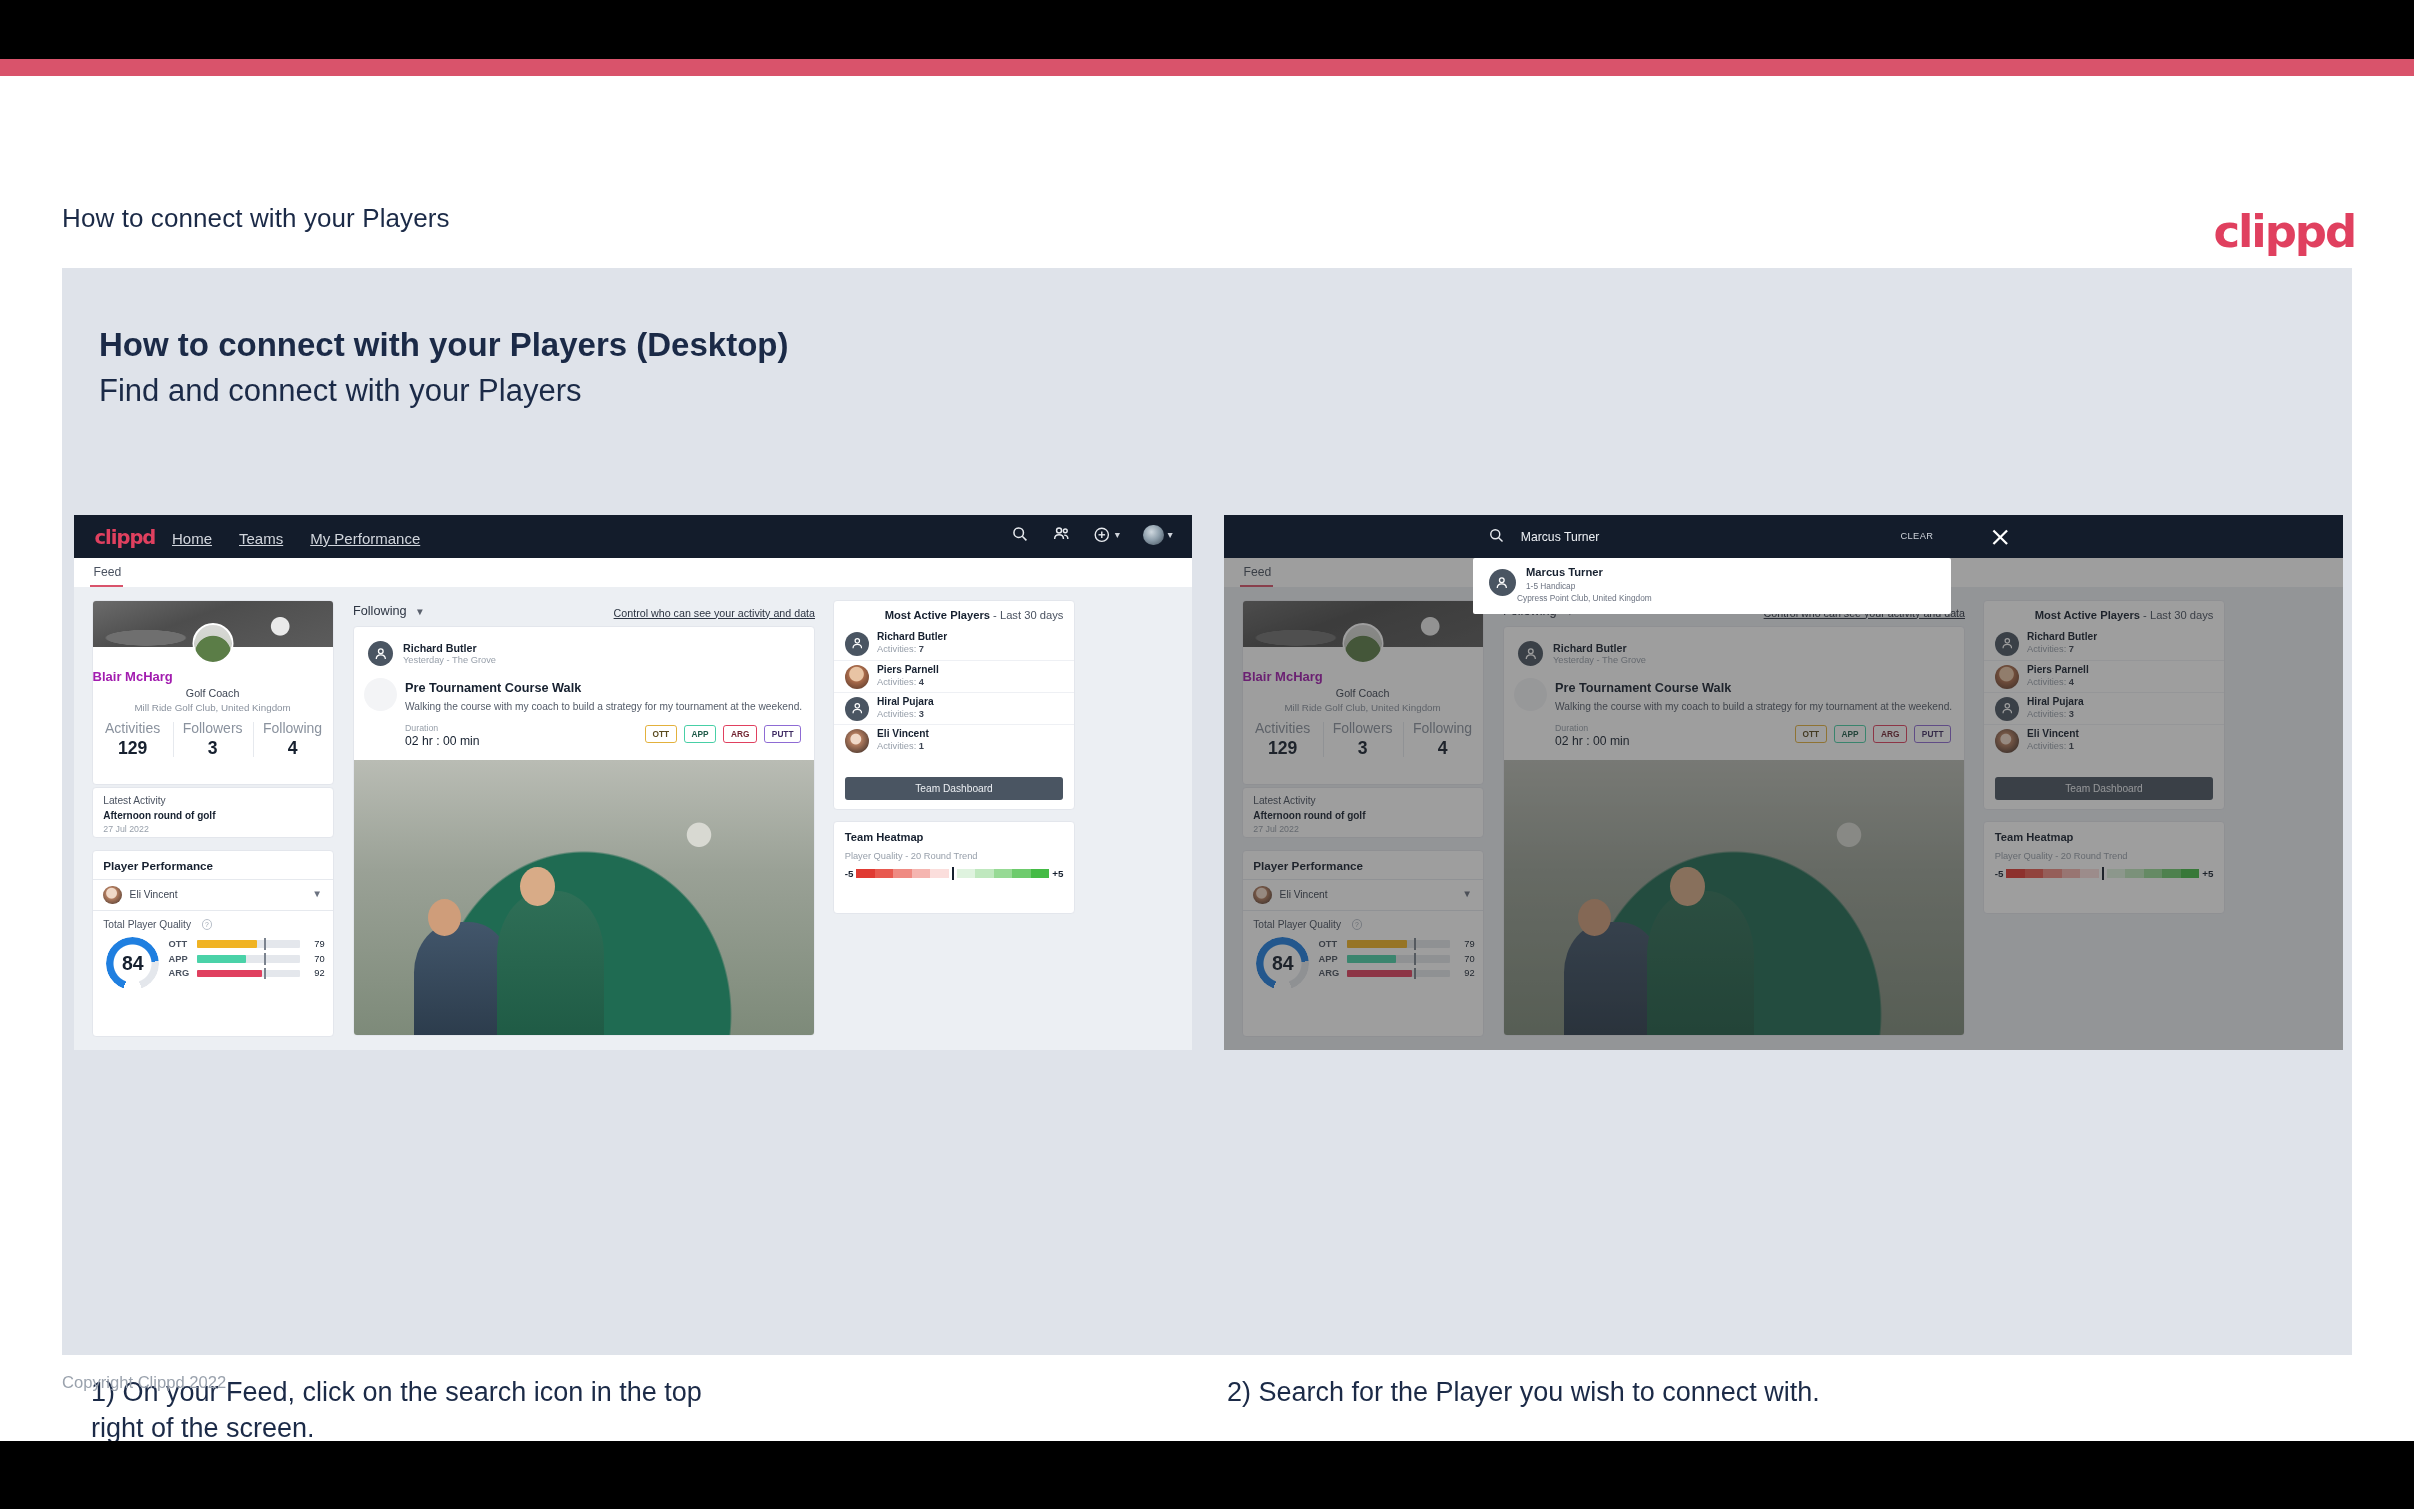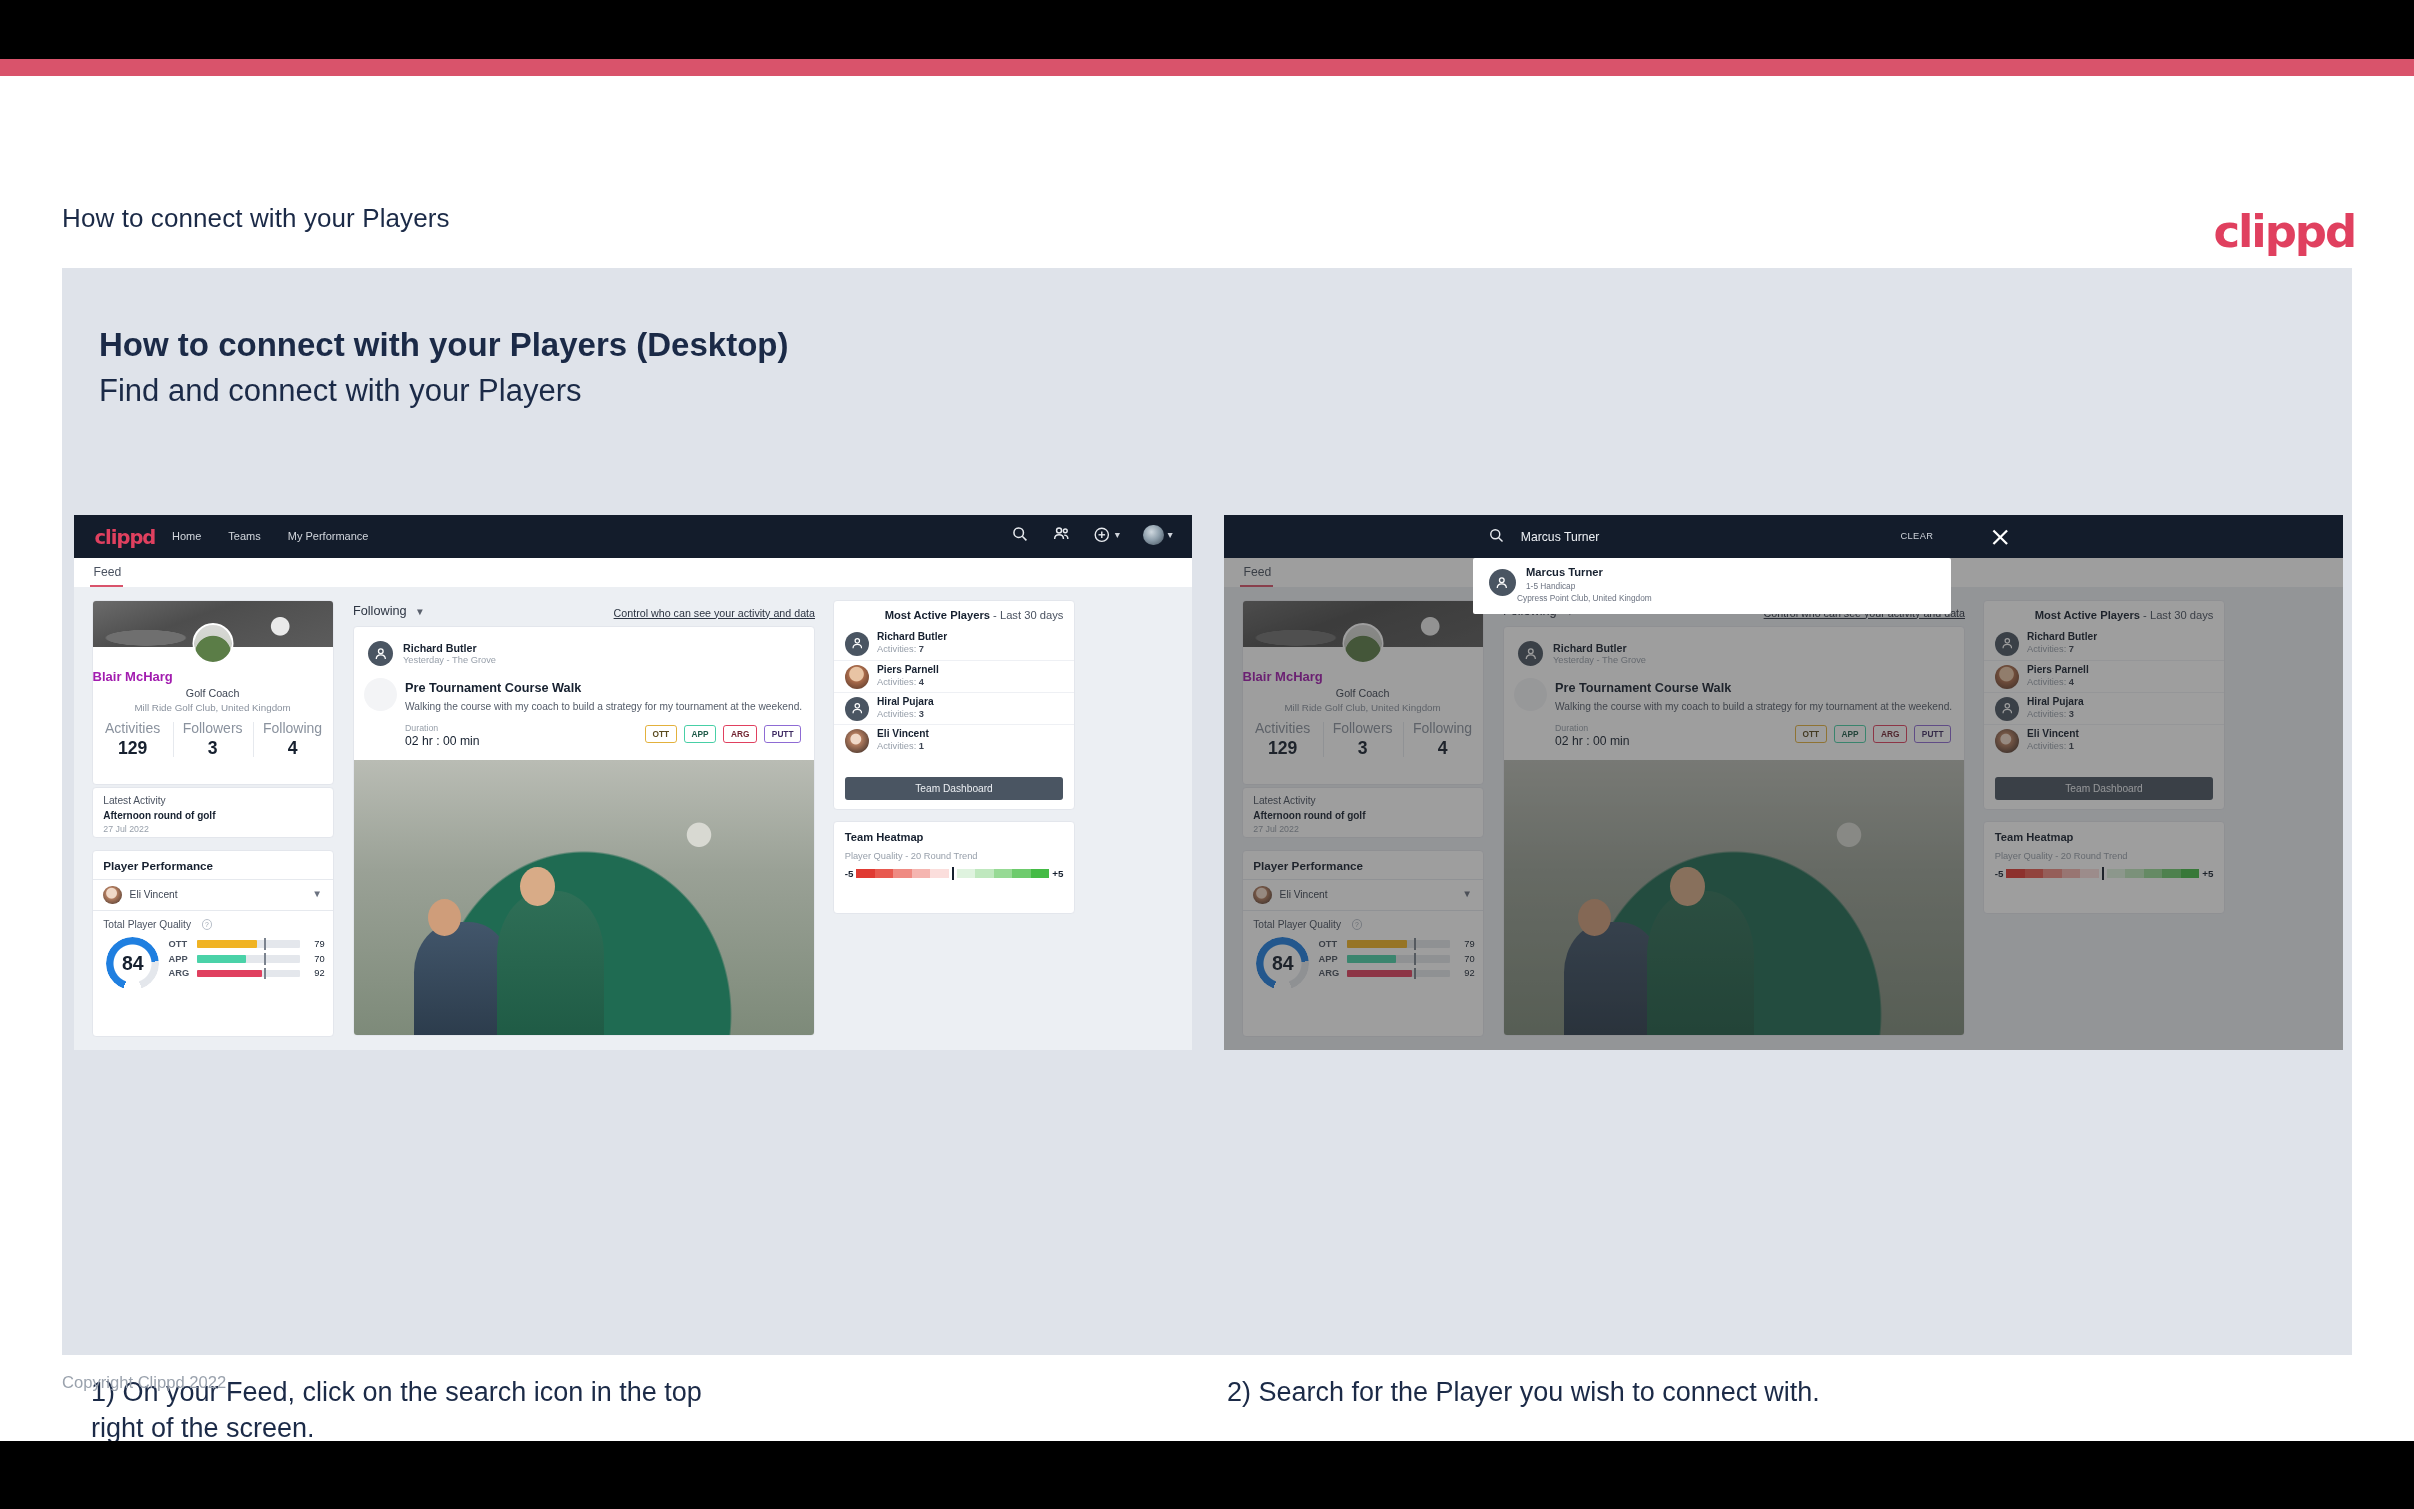--- a/index.html
+++ b/index.html
@@ -55,21 +55,21 @@
   .shot { position:absolute; background:#eceff3; overflow:hidden; }
   .shot-1 { left:74px; top:515px; width:1118px; height:535px; }
   .shot-2 { left:1224px; top:515px; width:1119px; height:535px; }
 
   .appbar { position:absolute; left:0; top:0; width:100%; height:43px; background:#131c2b; }
   .appbar-logo {
     position:absolute; left:20.5px; top:10.7px; font-size:19.5px; font-weight:700;
     color:#e0405f; letter-spacing:-1px; font-family:"DejaVu Sans", sans-serif;
   }
   .appnav { position:absolute; left:98px; top:14.6px; display:flex; gap:27px; }
-  .appnav span { font-size:11px; color:#d2d6dd; }
+  .appnav span { font-size:15px; color:#d2d6dd;text-decoration:underline; }
   .appbar-icons { position:absolute; right:17.6px; top:9.8px; display:flex; align-items:center; gap:21.5px; }
   .ic { width:19.5px; height:19.5px; display:block; }
   .ic svg { display:block; }
   .chev-sm { font-size:8.8px; color:#cfd3da; margin-left:2px; }
   .avatar-nav {
     width:20.5px; height:20.5px; border-radius:50%;
     background: radial-gradient(circle at 40% 35%, #cfd8df 0%, #8fa0ad 45%, #3e4b57 100%);
   }
 
   .tabbar { position:absolute; left:0; top:43px; width:100%; height:29px; background:#ffffff; }

